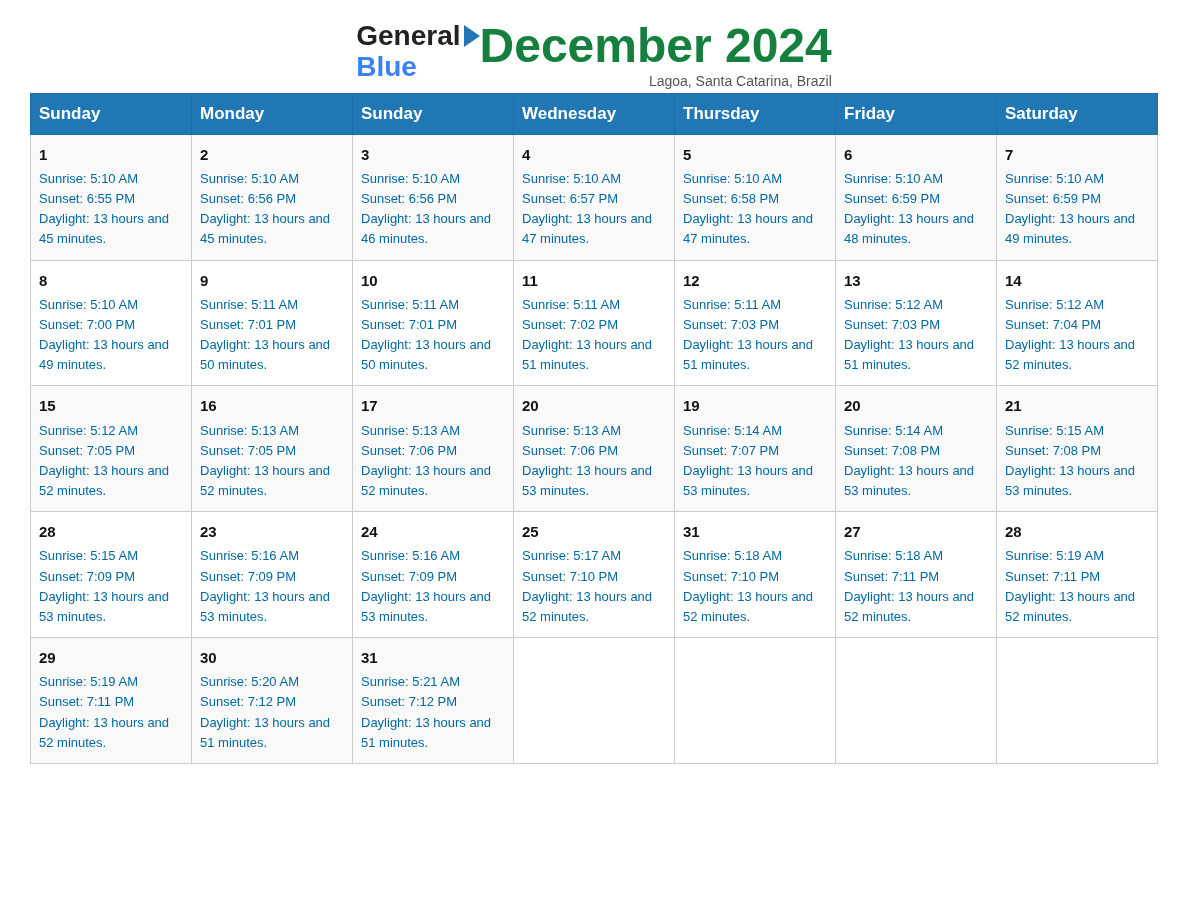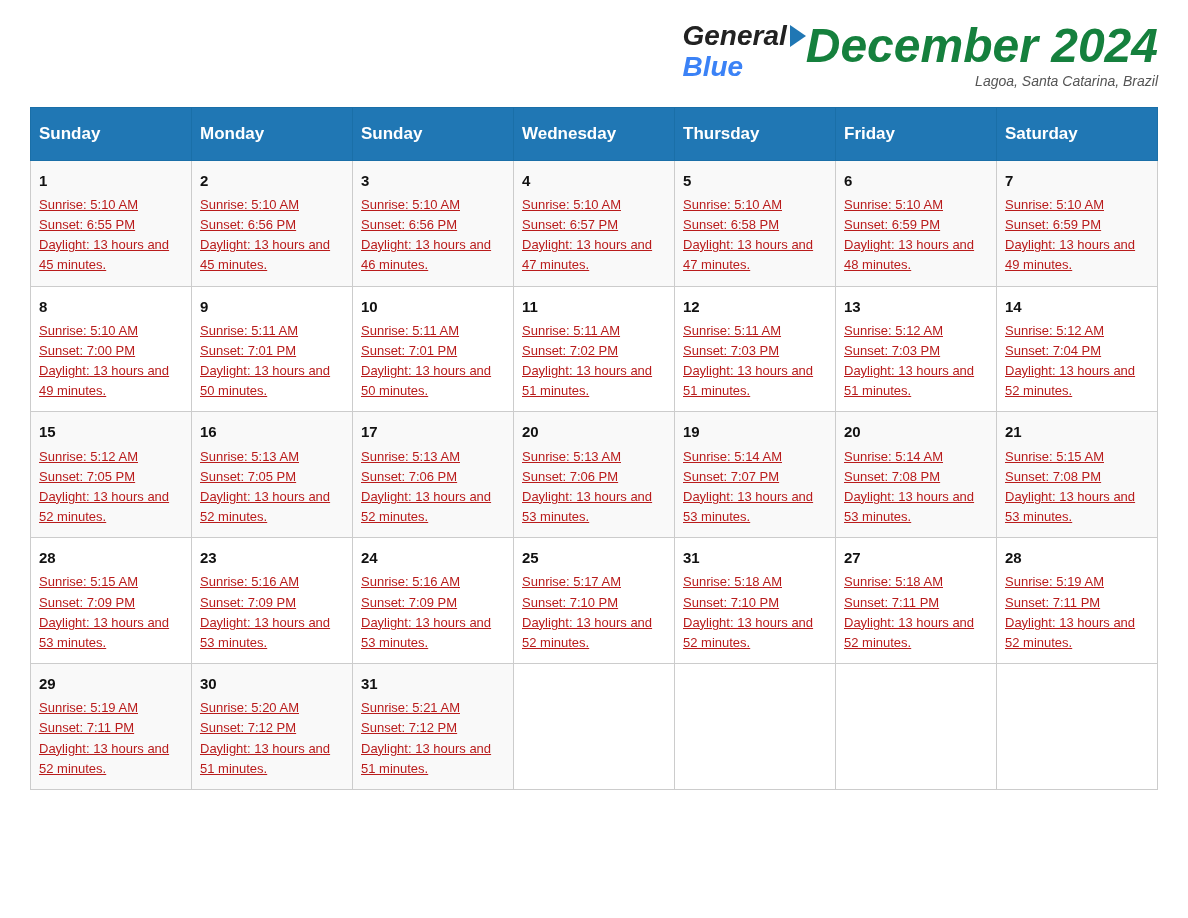--- a/index.html
+++ b/index.html
@@ -6,24 +6,23 @@
     body {
       font-family: Arial, sans-serif;
       background: #fff;
       color: #222;
       width: 1188px;
       min-height: 918px;
       padding: 20px 30px;
     }
     .header {
       display: flex;
-      justify-content: flex-end;
+      justify-content: center;
       align-items: flex-start;
-      margin-bottom: 18px;
-      font-style: italic;
+      margin-bottom: 4px;
     }
     .logo {
       display: flex;
       align-items: center;
     }
     .title-block {
       text-align: right;
     }
     .title-block h1 {
       font-size: 48px;
@@ -39,21 +38,21 @@
     .calendar-table {
       width: 100%;
       border-collapse: collapse;
       border: 1px solid #aaa;
     }
     .calendar-table thead th {
       background-color: #2077b4;
       color: #fff;
       font-size: 17px;
       font-weight: bold;
-      padding: 16px 8px;
+      padding: 10px 8px;
       text-align: left;
       border: 1px solid #1a6fa8;
     }
     .calendar-table tbody td {
       vertical-align: top;
       padding: 8px 8px 10px 8px;
       font-size: 13px;
       border: 1px solid #ccc;
       min-width: 120px;
       line-height: 1.55;
@@ -66,23 +65,22 @@
       background: #fff;
     }
     .day-num {
       font-size: 15px;
       font-weight: bold;
       display: block;
       margin-bottom: 3px;
       color: #111;
     }
     .day-info {
-      color: #b91c1c;
+      color: #0369a1;
       font-size: 13px;
-      text-decoration: underline;
     }
     .empty-cell {
       background: #fff !important;
     }
   </style>
 </head>
 <body>
 
 <div class="header">
   <div class="logo">

